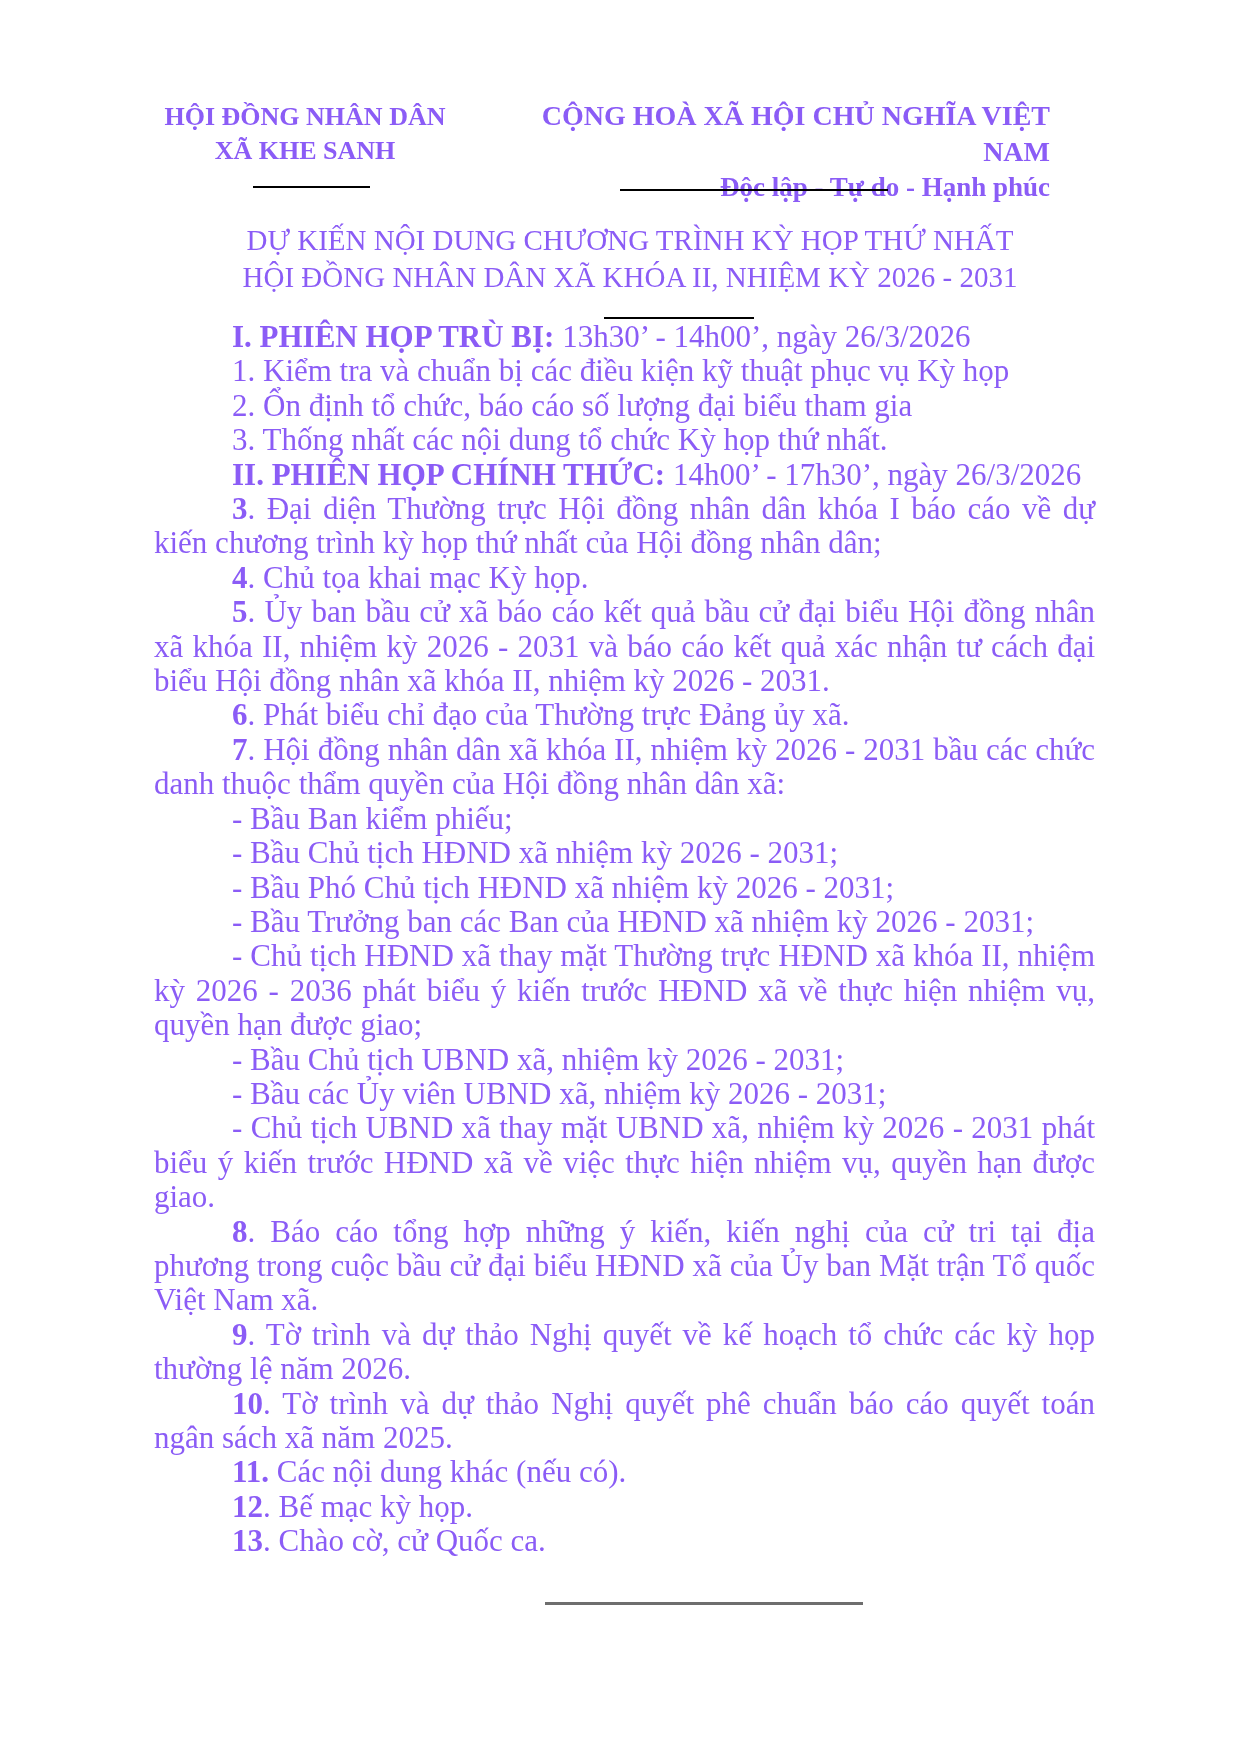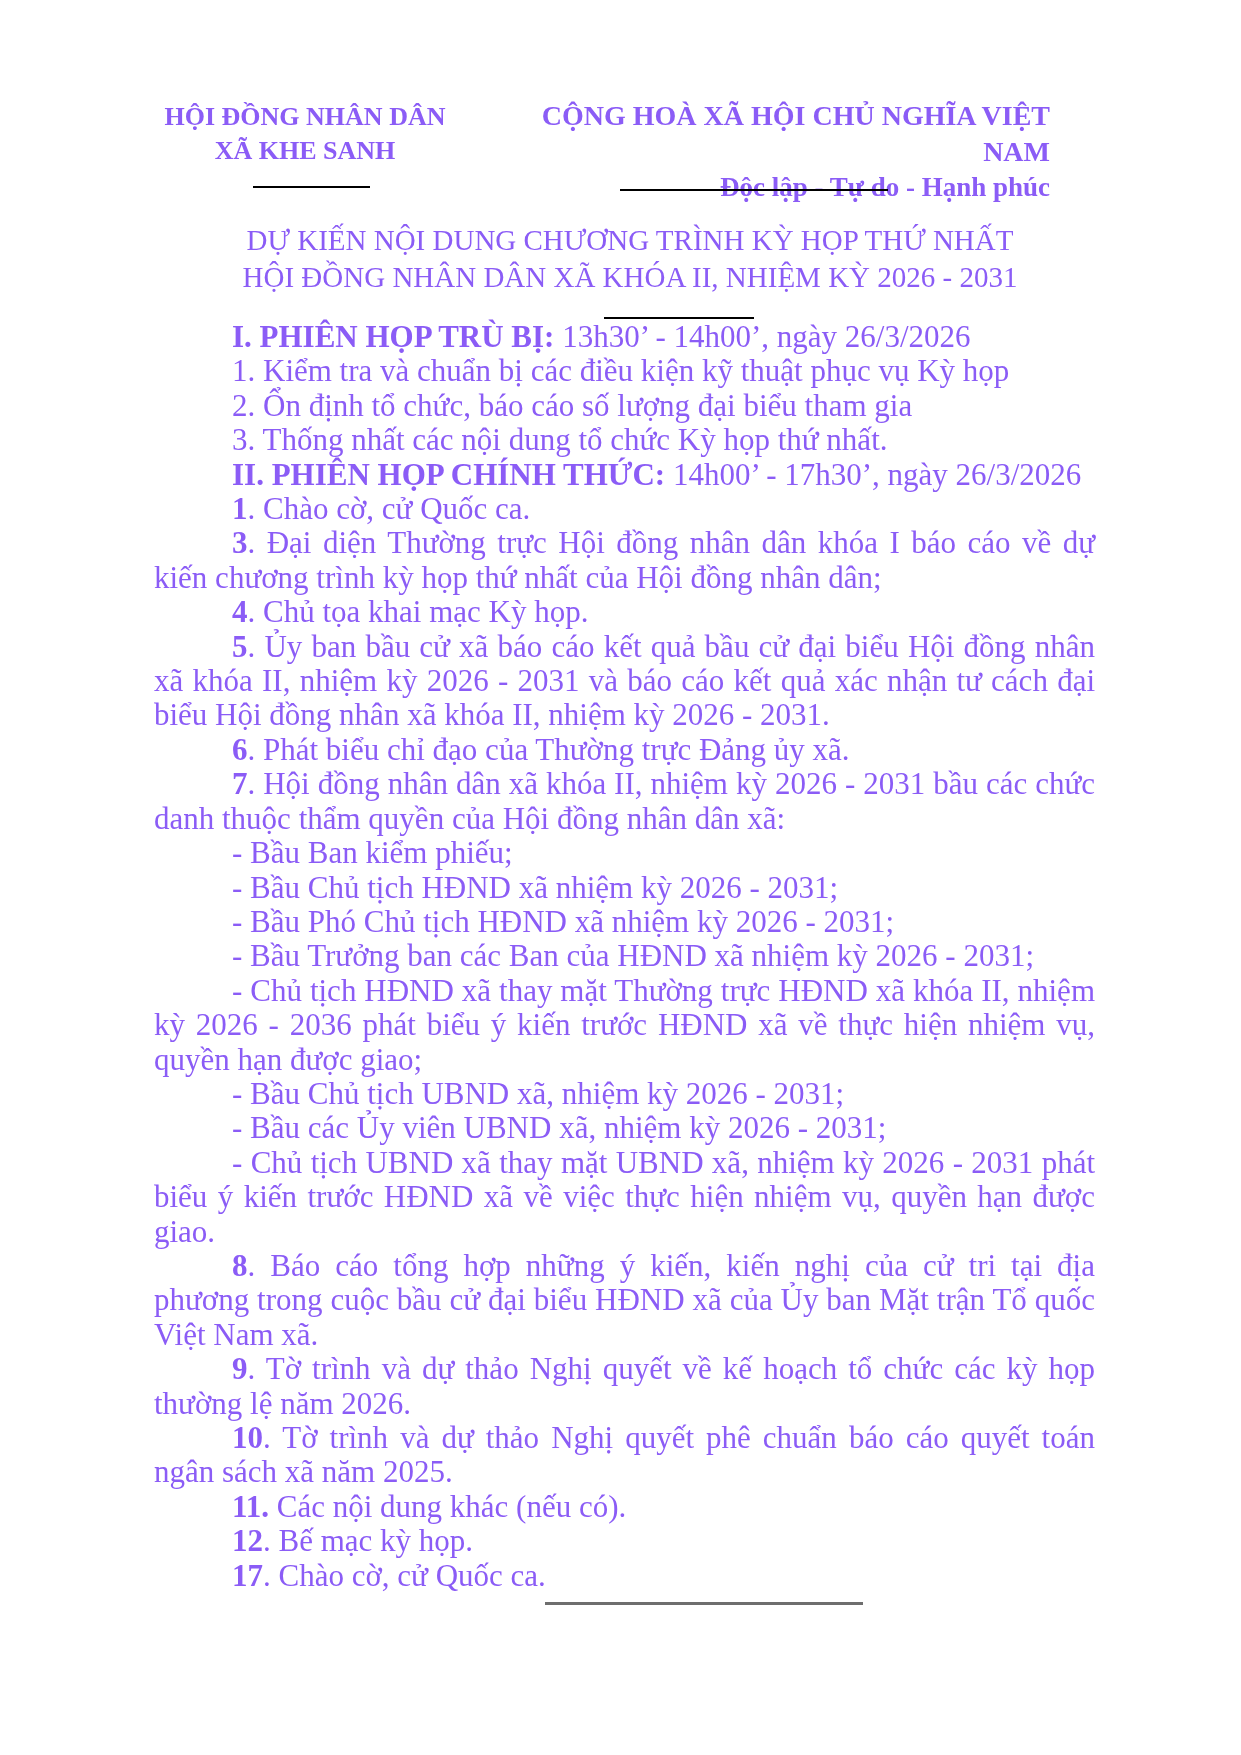--- a/index.html
+++ b/index.html
@@ -81,37 +81,36 @@
     <div>HỘI ĐỒNG NHÂN DÂN XÃ KHÓA II, NHIỆM KỲ 2026 - 2031</div>
   </div>
   <div class="rule rule-title"></div>
 
   <div class="doc-body" id="doc-body">
       <p class="para"><b>I. PHIÊN HỌP TRÙ BỊ:</b> 13h30’ - 14h00’, ngày 26/3/2026</p>
       <p class="para">1. Kiểm tra và chuẩn bị các điều kiện kỹ thuật phục vụ Kỳ họp</p>
       <p class="para">2. Ổn định tổ chức, báo cáo số lượng đại biểu tham gia</p>
       <p class="para">3. Thống nhất các nội dung tổ chức Kỳ họp thứ nhất.</p>
       <p class="para"><b>II. PHIÊN HỌP CHÍNH THỨC:</b> 14h00’ - 17h30’, ngày 26/3/2026</p>
-      <p class="para"><b>1</b>. Chào cờ, cử Quốc ca.</p>
       <p class="para"><b>3</b>. Đại diện Thường trực Hội đồng nhân dân khóa I báo cáo về dự kiến chương trình kỳ họp thứ nhất của Hội đồng nhân dân;</p>
       <p class="para"><b>4</b>. Chủ tọa khai mạc Kỳ họp.</p>
       <p class="para"><b>5</b>. Ủy ban bầu cử xã báo cáo kết quả bầu cử đại biểu Hội đồng nhân xã khóa II, nhiệm kỳ 2026 - 2031 và báo cáo kết quả xác nhận tư cách đại biểu Hội đồng nhân xã khóa II, nhiệm kỳ 2026 - 2031.</p>
       <p class="para"><b>6</b>. Phát biểu chỉ đạo của Thường trực Đảng ủy xã.</p>
       <p class="para"><b>7</b>. Hội đồng nhân dân xã khóa II, nhiệm kỳ 2026 - 2031 bầu các chức danh thuộc thẩm quyền của Hội đồng nhân dân xã:</p>
       <p class="para">- Bầu Ban kiểm phiếu;</p>
       <p class="para">- Bầu Chủ tịch HĐND xã nhiệm kỳ 2026 - 2031;</p>
       <p class="para">- Bầu Phó Chủ tịch HĐND xã nhiệm kỳ 2026 - 2031;</p>
       <p class="para">- Bầu Trưởng ban các Ban của HĐND xã nhiệm kỳ 2026 - 2031;</p>
       <p class="para">- Chủ tịch HĐND xã thay mặt Thường trực HĐND xã khóa II, nhiệm kỳ 2026 - 2036 phát biểu ý kiến trước HĐND xã về thực hiện nhiệm vụ, quyền hạn được giao;</p>
       <p class="para">- Bầu Chủ tịch UBND xã, nhiệm kỳ 2026 - 2031;</p>
       <p class="para">- Bầu các Ủy viên UBND xã, nhiệm kỳ 2026 - 2031;</p>
       <p class="para">- Chủ tịch UBND xã thay mặt UBND xã, nhiệm kỳ 2026 - 2031 phát biểu ý kiến trước HĐND xã về việc thực hiện nhiệm vụ, quyền hạn được giao.</p>
       <p class="para"><b>8</b>. Báo cáo tổng hợp những ý kiến, kiến nghị của cử tri tại địa phương trong cuộc bầu cử đại biểu HĐND xã của Ủy ban Mặt trận Tổ quốc Việt Nam xã.</p>
       <p class="para"><b>9</b>. Tờ trình và dự thảo Nghị quyết về kế hoạch tổ chức các kỳ họp thường lệ năm 2026.</p>
       <p class="para"><b>10</b>. Tờ trình và dự thảo Nghị quyết phê chuẩn báo cáo quyết toán ngân sách xã năm 2025.</p>
       <p class="para"><b>11.</b> Các nội dung khác (nếu có).</p>
       <p class="para"><b>12</b>. Bế mạc kỳ họp.</p>
-      <p class="para"><b>17</b>. Chào cờ, cử Quốc ca.</p>
+      <p class="para"><b>13</b>. Chào cờ, cử Quốc ca.</p>
     </div>
 
   <div class="bottom-divider"></div>
 
 </div>
 
 </body></html>

